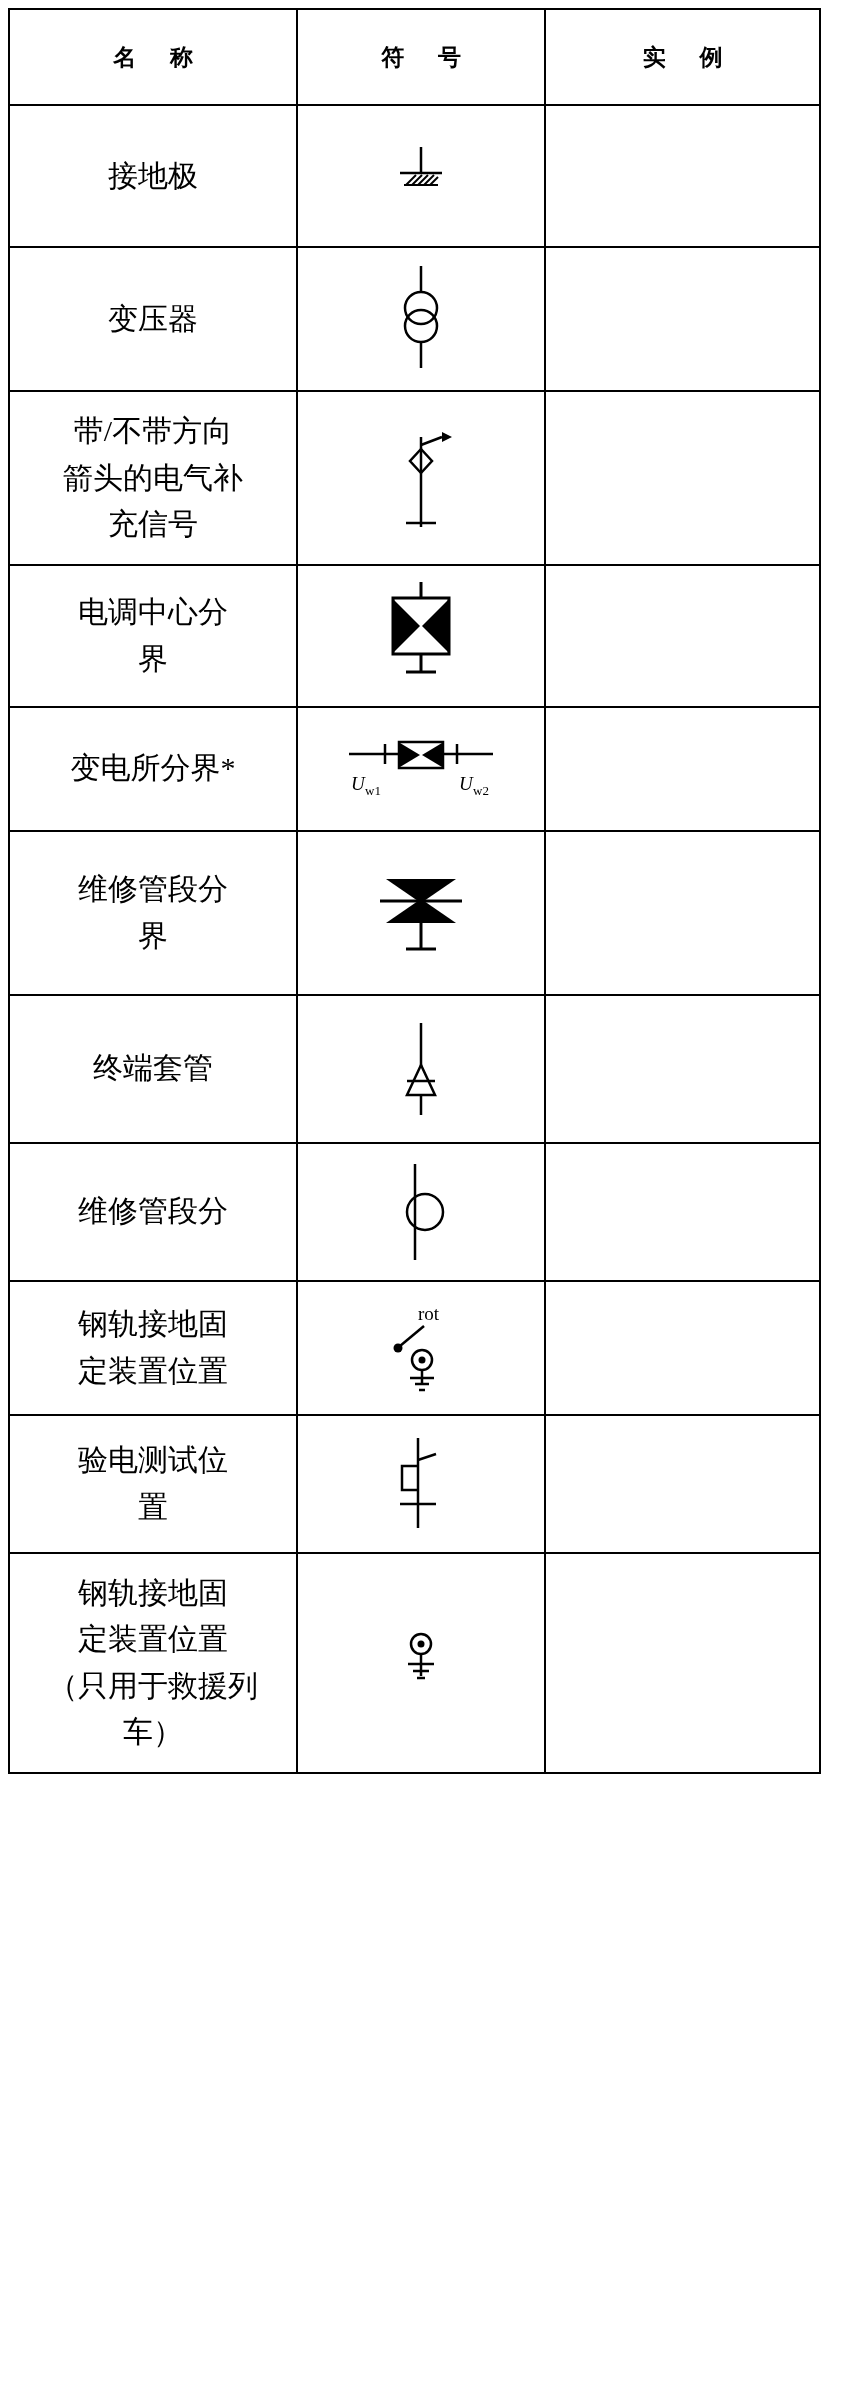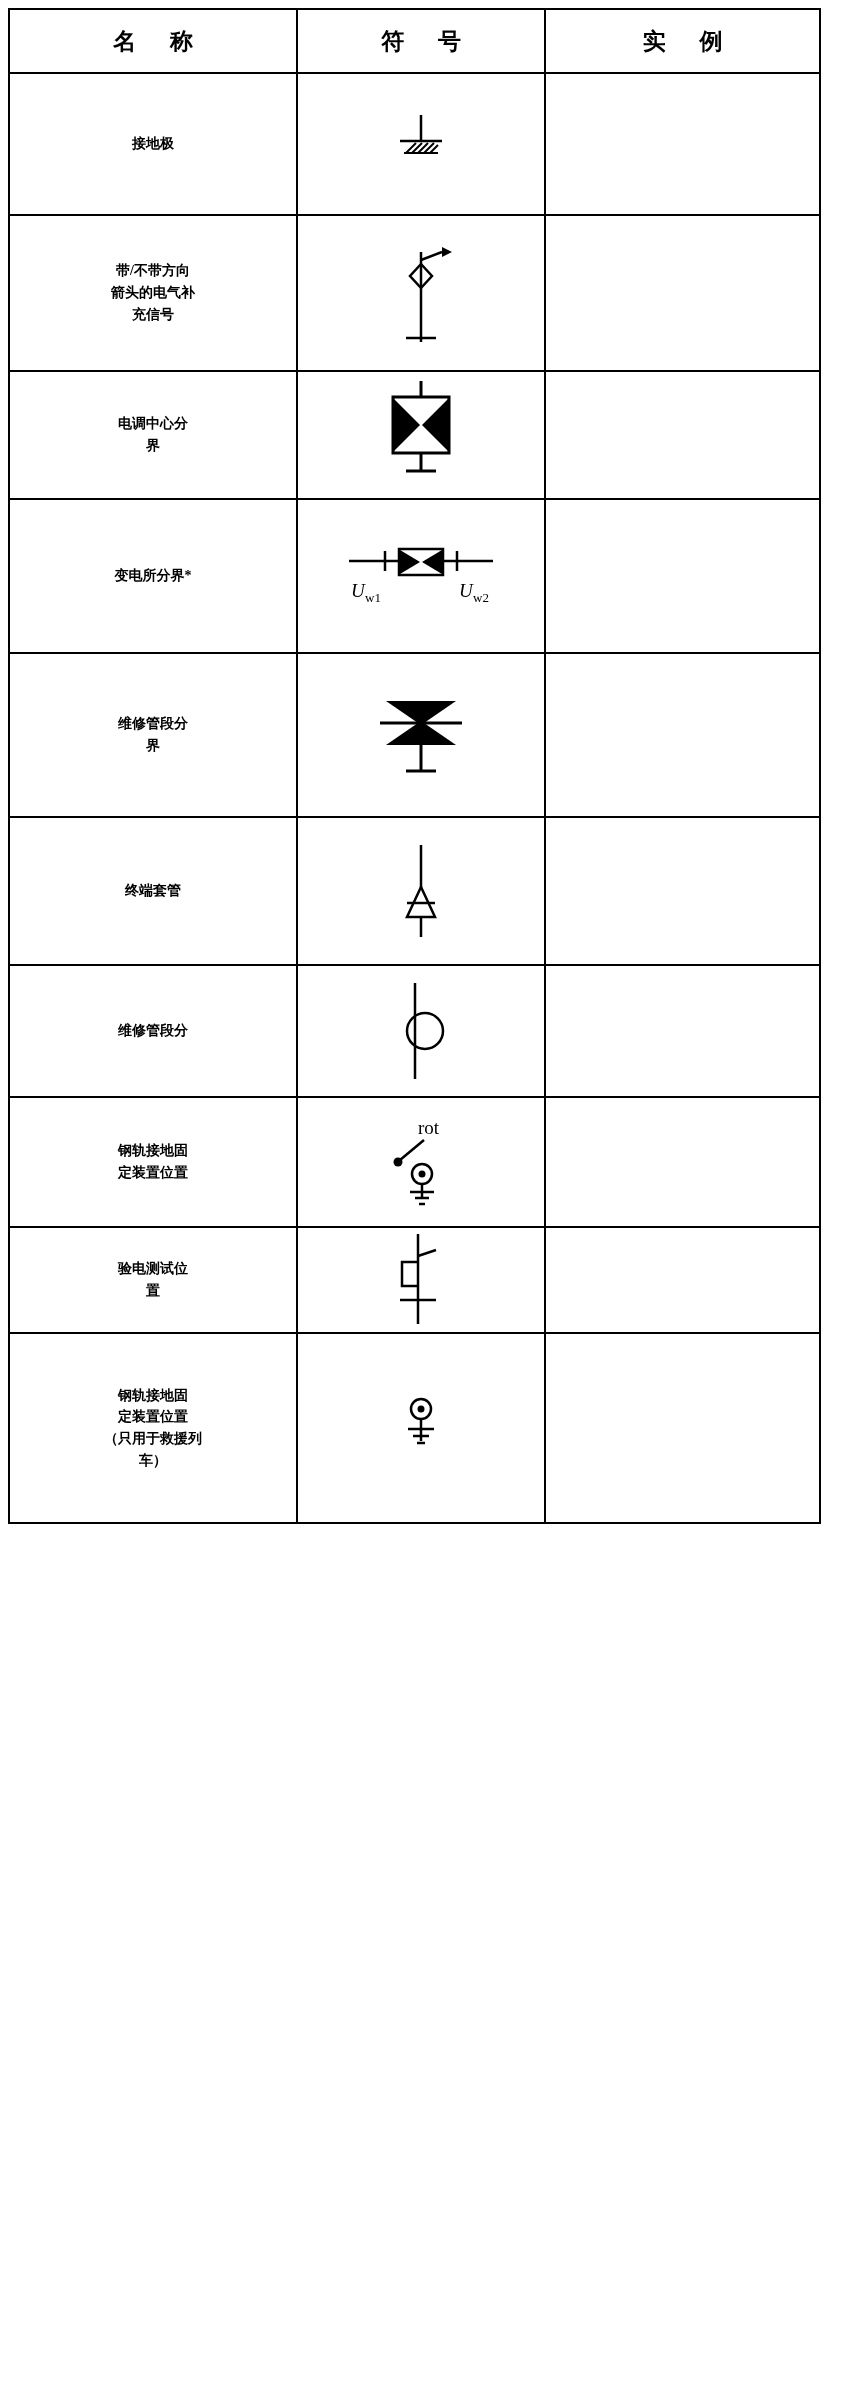--- a/index.html
+++ b/index.html
@@ -25,35 +25,35 @@
     table-layout: fixed;
   }
   table.symtable col.c-name { width: 288px; }
   table.symtable col.c-sym  { width: 248px; }
   table.symtable col.c-ex   { width: 275px; }
 
   table.symtable th,
   table.symtable td {
     border: 2px solid #000000;
     vertical-align: middle;
-    padding: 0;
+    padding: 16px;
   }
   thead th {
     height: 62px;
     font-weight: bold;
     font-size: 23px;
     letter-spacing: 14px;
     text-indent: 14px;
     text-align: center;
     font-family: "Liberation Serif", "DejaVu Serif", serif;
   }
   td.name {
     text-align: center;
-    font-size: 14px;
-    font-weight: bold;
+    font-size: 30px;
+    font-weight: normal;
     line-height: 1.55;
     padding: 6px 18px;
     font-family: "Liberation Serif", "DejaVu Serif", serif;
   }
   td.sym {
     text-align: center;
   }
   td.ex {
     text-align: center;
   }
@@ -99,20 +99,34 @@
                 <line x1="48" y1="42" x2="58" y2="32"></line>
                 <line x1="54" y1="42" x2="62" y2="34"></line>
               </g>
               <line x1="28" y1="42" x2="62" y2="42" stroke="#000" stroke-width="2"></line>
             </svg>
           </div>
         </td>
         <td class="ex"></td>
       </tr>
 
+      <tr style="height:142px">
+        <td class="name">变压器</td>
+        <td class="sym">
+          <div class="symwrap">
+            <svg width="80" height="110" viewBox="0 0 80 110">
+              <line x1="40" y1="2" x2="40" y2="28" stroke="#000" stroke-width="2.5"></line>
+              <circle cx="40" cy="44" r="16" fill="none" stroke="#000" stroke-width="2.5"></circle>
+              <circle cx="40" cy="62" r="16" fill="none" stroke="#000" stroke-width="2.5"></circle>
+              <line x1="40" y1="78" x2="40" y2="104" stroke="#000" stroke-width="2.5"></line>
+            </svg>
+          </div>
+        </td>
+        <td class="ex"></td>
+      </tr>
 
       <tr style="height:156px">
         <td class="name" style="white-space:pre-line">带/不带方向
 箭头的电气补
 充信号</td>
         <td class="sym">
           <div class="symwrap">
             <svg width="90" height="110" viewBox="0 0 90 110">
               <line x1="45" y1="14" x2="45" y2="104" stroke="#000" stroke-width="2.5"></line>
               <line x1="30" y1="100" x2="60" y2="100" stroke="#000" stroke-width="2.5"></line>
@@ -136,21 +150,21 @@
               <polygon points="18,18 44,44 18,70" fill="#000"></polygon>
               <polygon points="72,18 46,44 72,70" fill="#000"></polygon>
               <line x1="45" y1="72" x2="45" y2="90" stroke="#000" stroke-width="3"></line>
               <line x1="30" y1="90" x2="60" y2="90" stroke="#000" stroke-width="3"></line>
             </svg>
           </div>
         </td>
         <td class="ex"></td>
       </tr>
 
-      <tr style="height:154px">
+      <tr style="height:124px">
         <td class="name">
           <span>变电所分界*</span>
         </td>
         <td class="sym">
           <div class="symwrap">
             <svg width="200" height="74" viewBox="0 0 200 74">
               <line x1="28" y1="22" x2="172" y2="22" stroke="#000" stroke-width="2.5"></line>
               <rect x="78" y="10" width="44" height="26" fill="#fff" stroke="#000" stroke-width="2.5"></rect>
               <polygon points="79,11 99,23 79,35" fill="#000"></polygon>
               <polygon points="121,11 101,23 121,35" fill="#000"></polygon>

